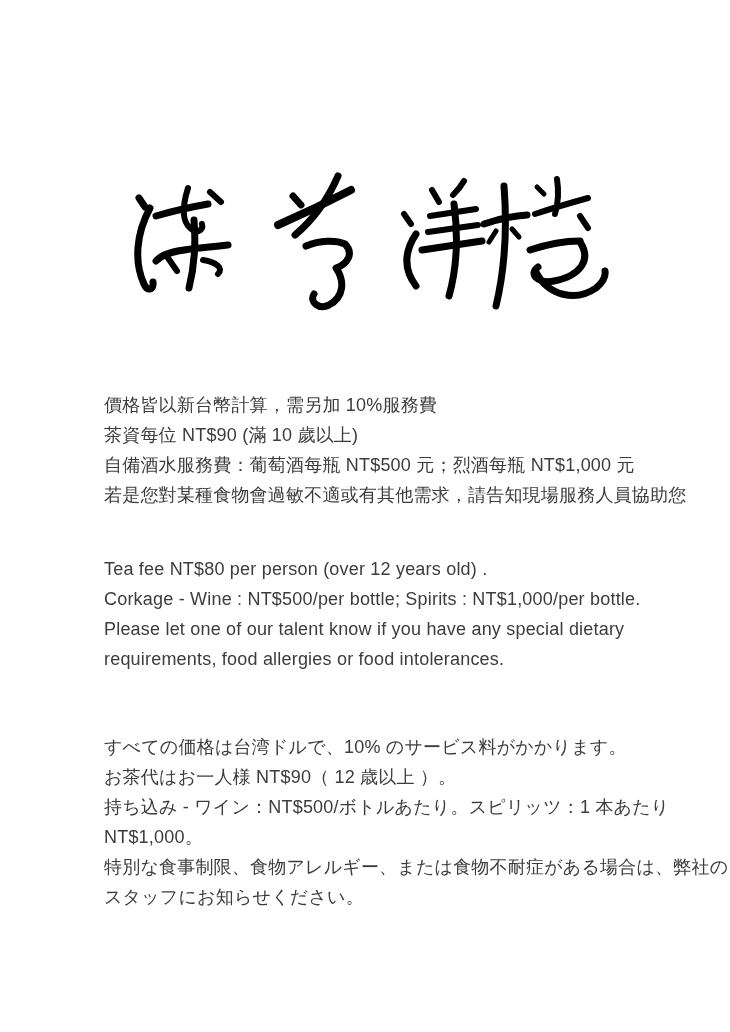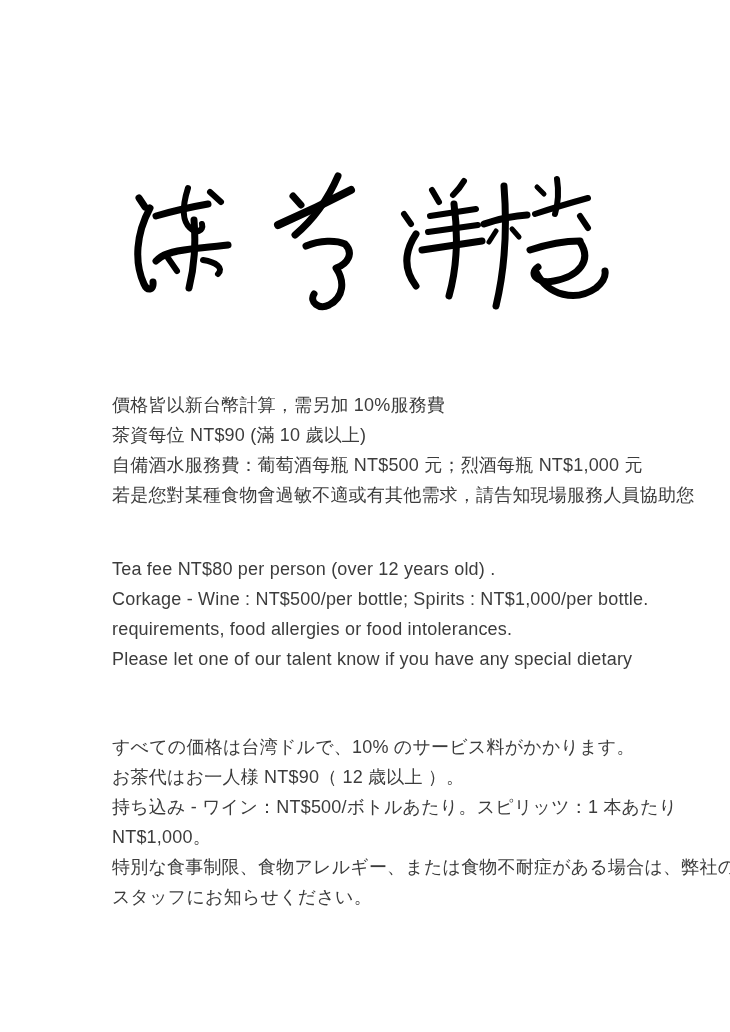--- a/index.html
+++ b/index.html
@@ -27,21 +27,21 @@
   }
   .visually-hidden {
     position: absolute;
     width: 1px; height: 1px;
     overflow: hidden;
     clip: rect(0 0 0 0);
     white-space: nowrap;
   }
   .notice {
     position: absolute;
-    left: 112px;
+    left: 104px;
     color: #3c3c3c;
     font-size: 18px;
     line-height: 30px;
     white-space: nowrap;
     letter-spacing: 0.2px;
   }
   .notice-zh { top: 390px; }
   .notice-en { top: 554px; }
   .notice-ja { top: 732px; }
   .notice .line { height: 30px; }
@@ -96,22 +96,22 @@
   <div class="notice notice-zh">
     <div class="line">價格皆以新台幣計算，需另加 10%服務費</div>
     <div class="line">茶資每位 NT$90 (滿 10 歲以上)</div>
     <div class="line">自備酒水服務費：葡萄酒每瓶 NT$500 元；烈酒每瓶 NT$1,000 元</div>
     <div class="line">若是您對某種食物會過敏不適或有其他需求，請告知現場服務人員協助您</div>
   </div>
 
   <div class="notice notice-en">
     <div class="line">Tea fee NT$80 per person (over 12 years old) .</div>
     <div class="line">Corkage - Wine : NT$500/per bottle; Spirits : NT$1,000/per bottle.</div>
+    <div class="line">Please let one of our talent know if you have any special dietary</div>
     <div class="line">requirements, food allergies or food intolerances.</div>
-    <div class="line">Please let one of our talent know if you have any special dietary</div>
   </div>
 
   <div class="notice notice-ja">
     <div class="line">すべての価格は台湾ドルで、10% のサービス料がかかります。</div>
     <div class="line">お茶代はお一人様 NT$90（ 12 歳以上 ）。</div>
     <div class="line">持ち込み - ワイン：NT$500/ボトルあたり。スピリッツ：1 本あたり</div>
     <div class="line">NT$1,000。</div>
     <div class="line">特別な食事制限、食物アレルギー、または食物不耐症がある場合は、弊社の</div>
     <div class="line">スタッフにお知らせください。</div>
   </div>

